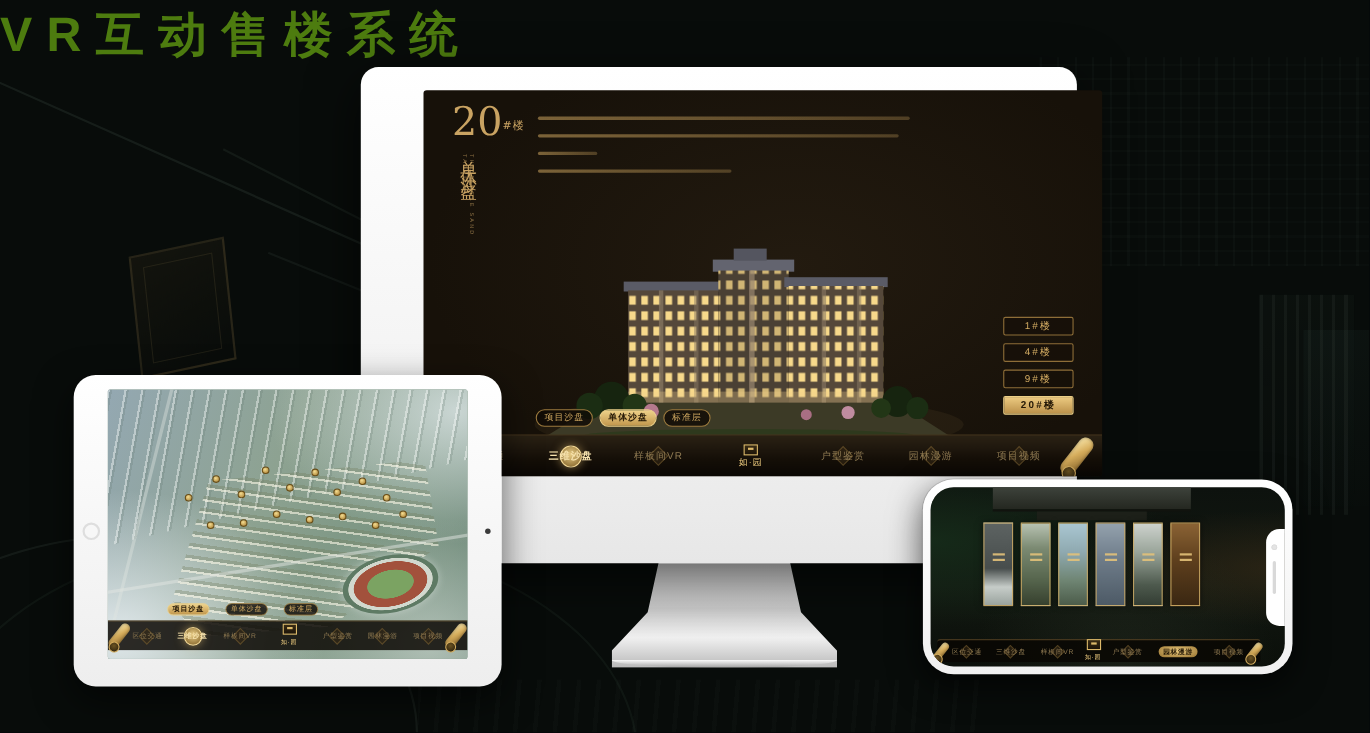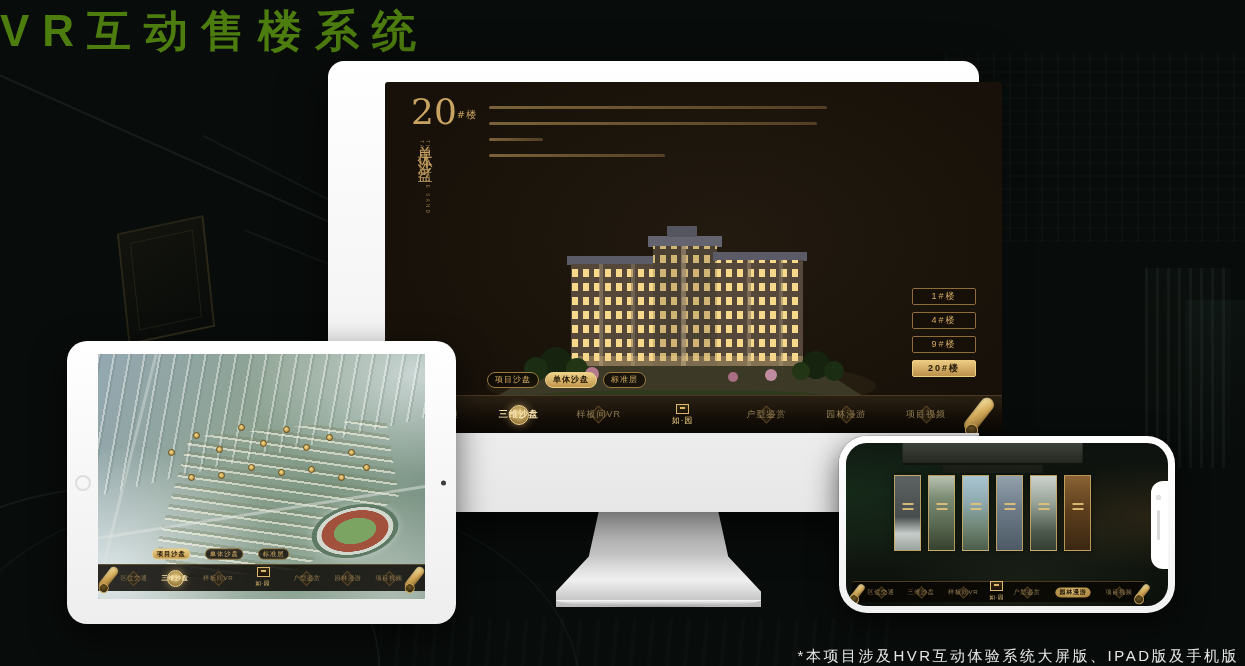--- a/index.html
+++ b/index.html
@@ -44,21 +44,21 @@
   .scroll-icon::before{ content:""; position:absolute; inset:0; border-radius:8px;
     background:linear-gradient(115deg,#f6e2a4 8%,#d6ad5c 45%,#8f6a2d 95%); box-shadow:inset 0 0 3px rgba(0,0,0,.45); }
   .scroll-icon::after{ content:""; position:absolute; bottom:-3px; right:-3px; width:11px; height:11px; border-radius:50%;
     background:radial-gradient(circle at 40% 40%, #6b5322, #241a09); border:1px solid #cfa95c; }
   .scroll-sm{ width:9px; height:26px; }
   .scroll-sm::after{ width:8px; height:8px; }
 
   
   .goldnav{ position:absolute; display:flex; align-items:center;
     background:linear-gradient(180deg,#2a2114 0%, #140e07 60%, #0a0704 100%);
-    border-top:1px solid rgba(195,155,85,.35); }
+    border-top:1px solid rgba(195,155,85,.35);justify-content:flex-end; }
   .nav-item{ position:relative; flex:1; display:flex; align-items:center; justify-content:center; cursor:pointer; }
   .nav-item .emblem{ position:absolute; width:13px; height:13px; transform:rotate(45deg);
     border:1px solid rgba(170,135,70,.35); background:rgba(55,42,22,.55); }
   .nav-item .ni-label{ position:relative; font-size:9px; letter-spacing:1px; color:#8f7a52; white-space:nowrap; }
   .nav-item.active .emblem{ width:20px; height:20px; border-radius:50%; transform:none;
     background:radial-gradient(circle at 50% 40%, #e8cc85, #7a5a22); border:1px solid #f0d593;
     box-shadow:0 0 9px rgba(235,195,115,.55); }
   .nav-item.active .ni-label{ color:#f7e3ae; font-weight:bold; }
   .nav-logo{ flex:1.1; display:flex; flex-direction:column; align-items:center; justify-content:center; gap:1px; cursor:pointer; }
   .logo-mark{ width:13px; height:10px; border:1px solid #dcb96a; background:linear-gradient(180deg,#3a2c14,#1c1409); position:relative; }
@@ -400,14 +400,13 @@
           </div>
         <div class="scroll-icon scroll-sm" style="width:7px;height:19px"></div>
       </nav>
     </div>
     <div class="phone-notch">
       <span class="ph-camdot"></span>
       <span class="ph-speaker"></span>
     </div>
   </section>
 
-  <p class="footnote">*本项目涉及HVR互动体验系统大屏版、IPAD版及手机版</p>
 </div>
 
 </body></html>

